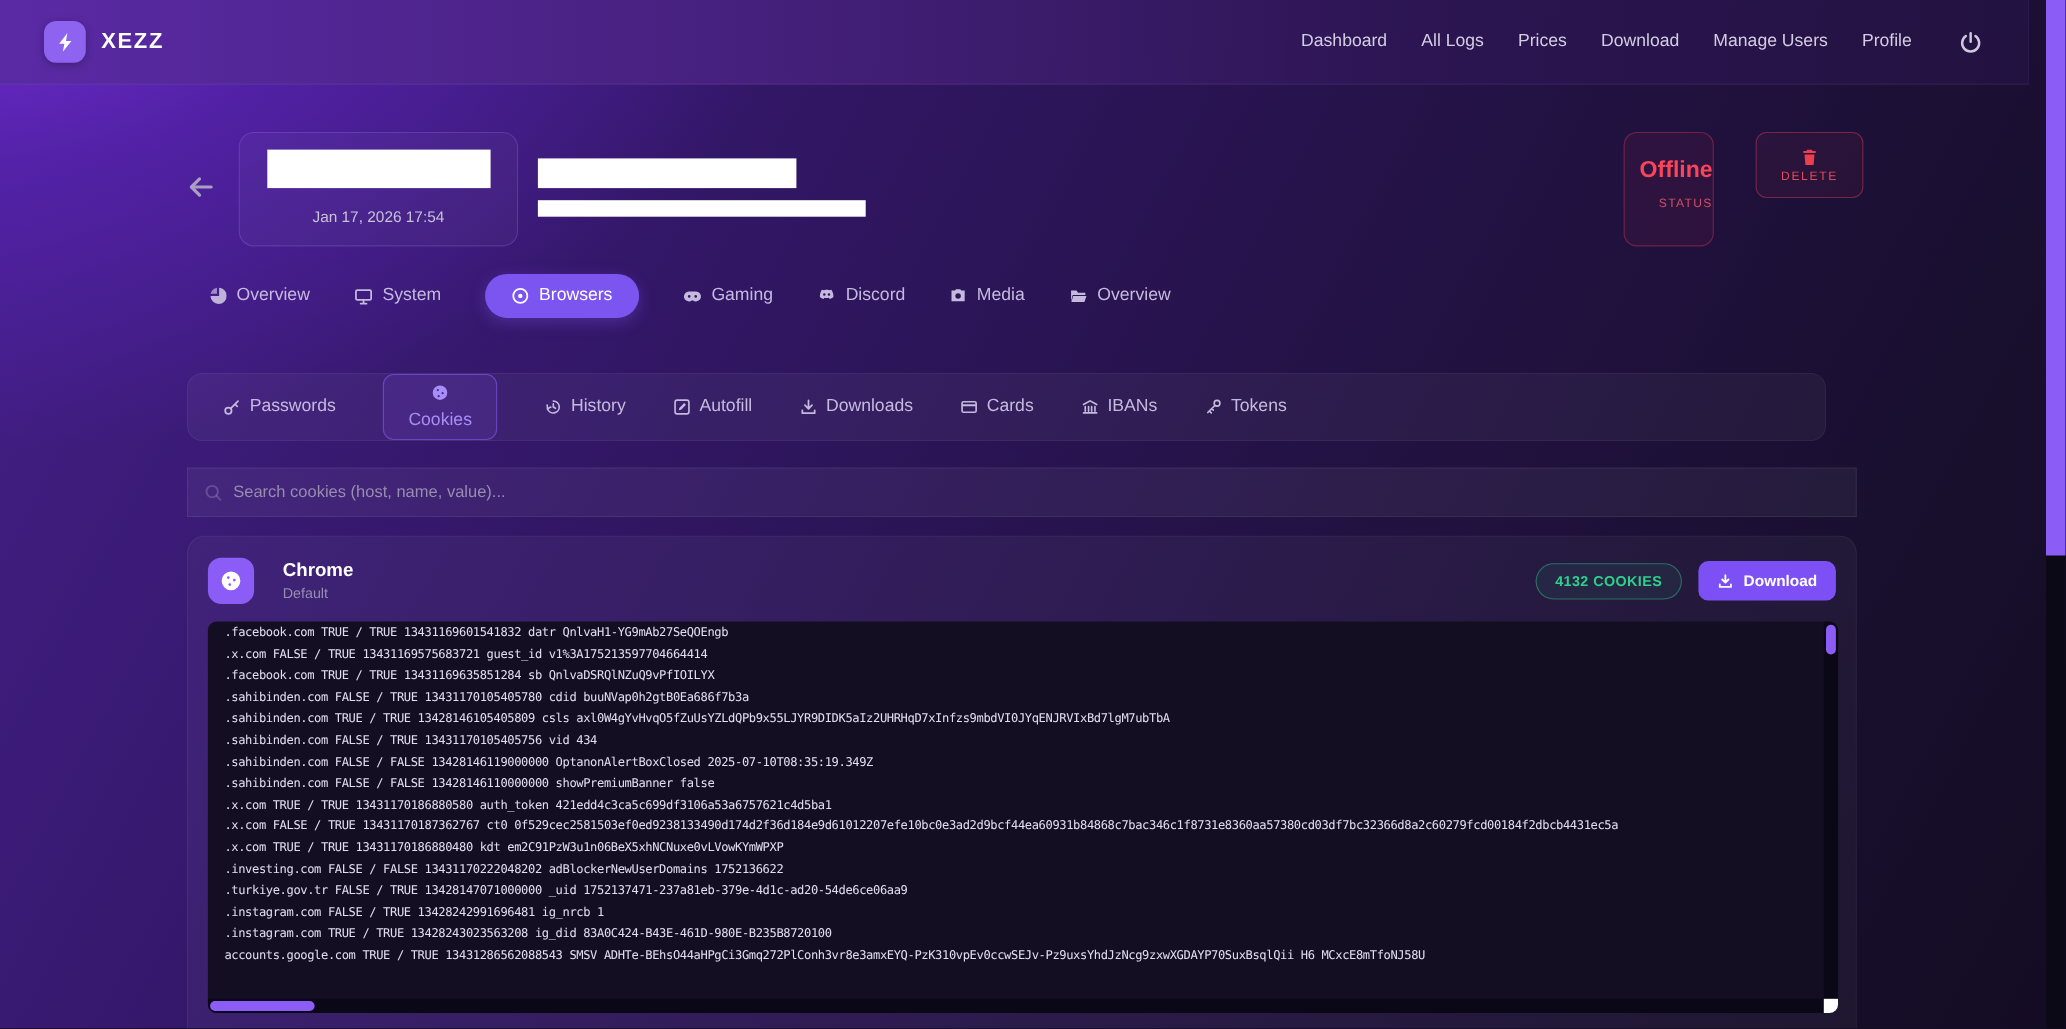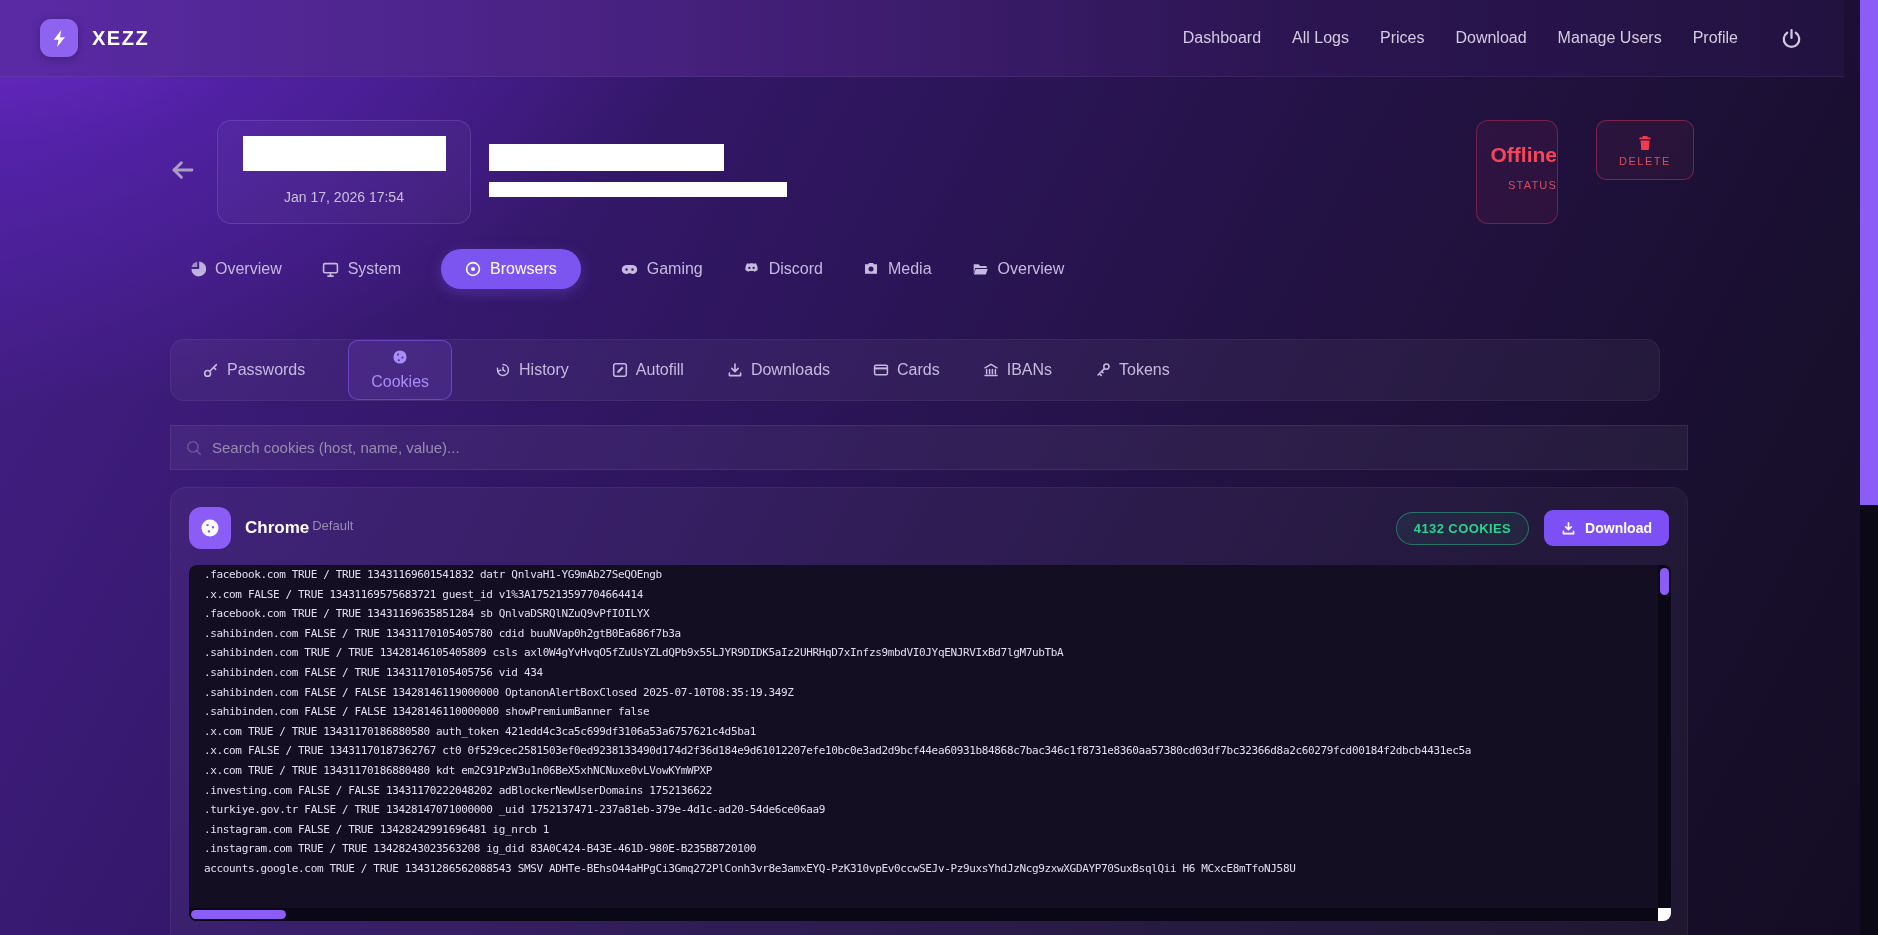--- a/index.html
+++ b/index.html
@@ -92,21 +92,21 @@
   .search-input::placeholder { color:#978daf; }
 
   
   .browser-card {
     position:absolute; left:0; top:410px; width:1518px; height:470px;
     background:rgba(255,255,255,0.04); border:1px solid rgba(255,255,255,0.05); border-radius:16px;
     padding:16px 18px;
   }
   .browser-header { display:flex; align-items:center; height:48px; }
   .browser-icon { width:42px; height:42px; border-radius:12px; background:#8b5cf6; display:flex; align-items:center; justify-content:center; }
-  .browser-titles { margin-left:14px; display:flex; flex-direction:row; gap:3px; }
+  .browser-titles { margin-left:26px; display:flex; flex-direction:column; gap:3px; }
   .browser-name { color:#ffffff; font-size:17px; font-weight:bold; }
   .browser-profile { color:#978daf; font-size:13px; }
   .header-spacer { flex:1; }
   .cookies-badge {
     color:#2fd08c; font-size:13px; font-weight:bold; letter-spacing:0.4px;
     border:1px solid rgba(47,208,140,0.45); background:rgba(47,208,140,0.07);
     border-radius:999px; padding:8px 17px;
   }
   .download-btn {
     margin-left:15px; background:#7c50f5; color:#ffffff; font-size:14px; font-weight:bold;

